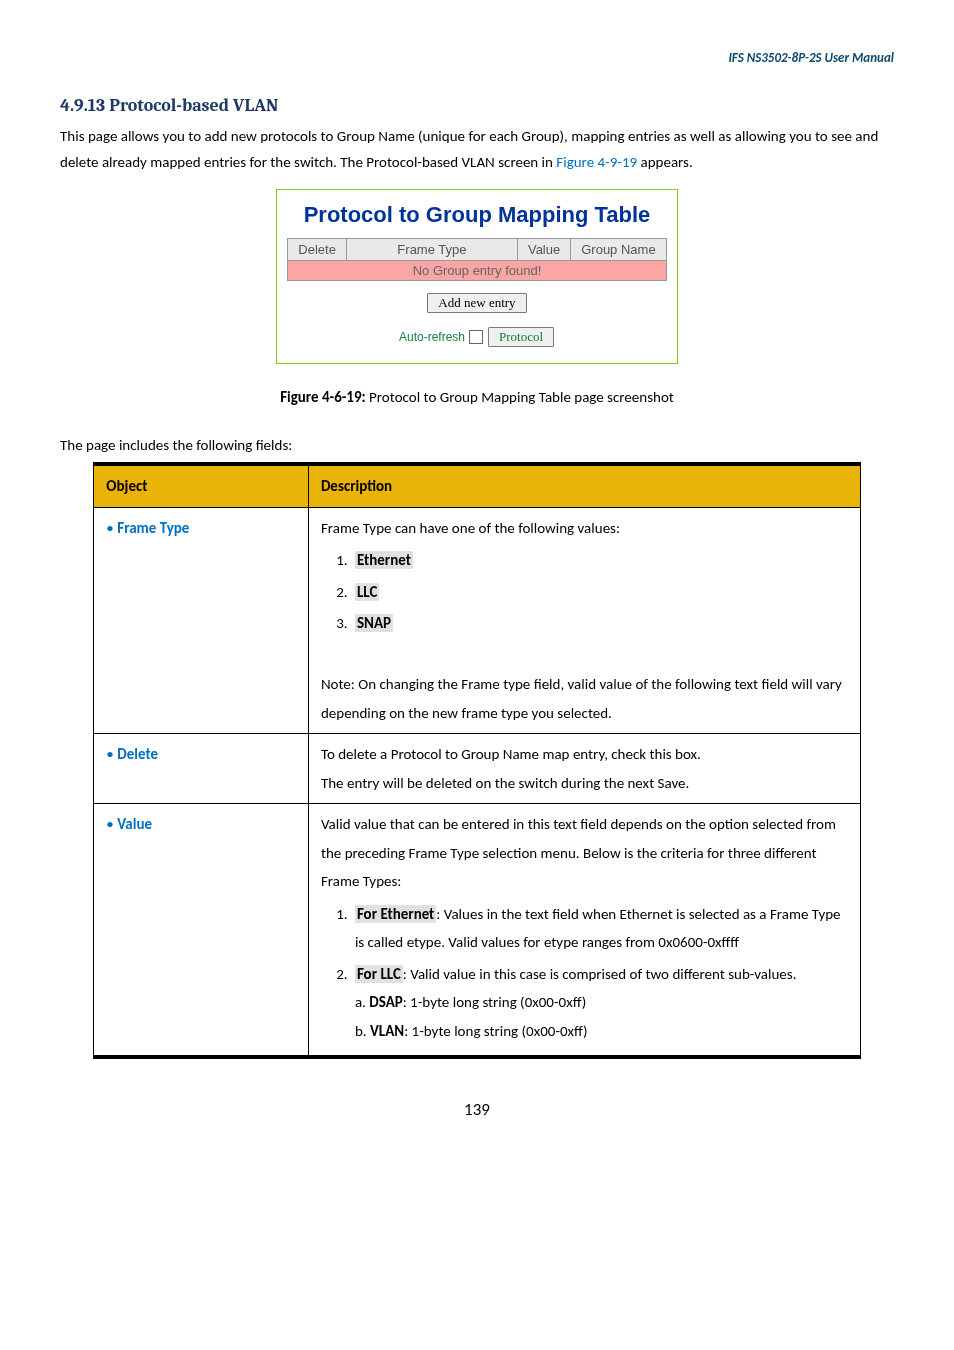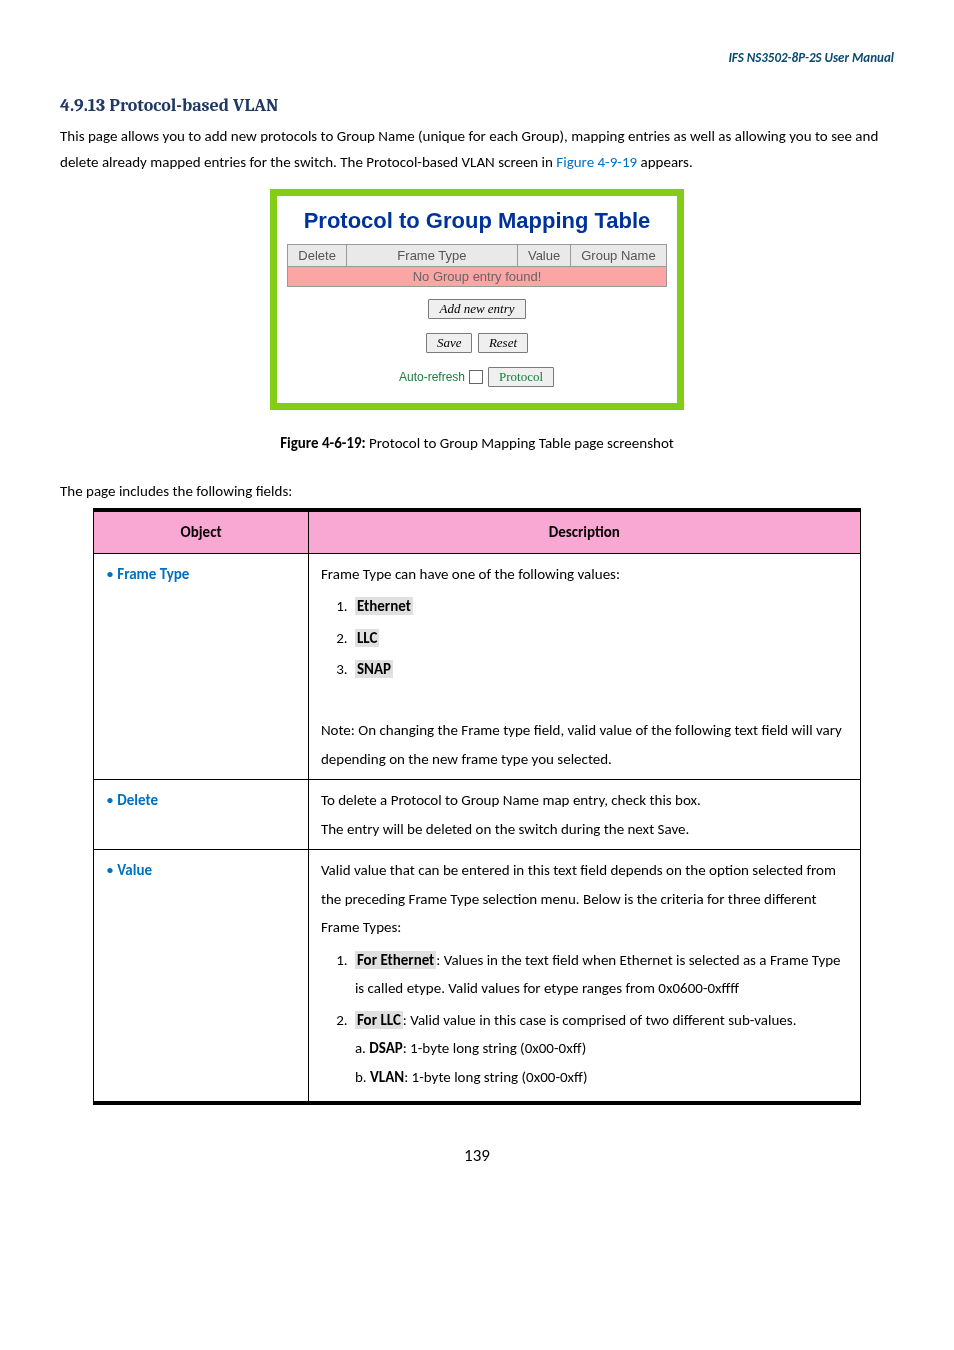--- a/index.html
+++ b/index.html
@@ -28,21 +28,21 @@
     margin: 0 0 8px 0;
   }
   p.body {
     line-height: 1.7;
     margin: 0 0 6px 0;
   }
   .fig-ref {
     color: #0070c0;
   }
   .figure-box {
-    border: 7px solid #84cc16;
+    border: 1px solid #84cc16;
     width: 400px;
     margin: 14px auto 24px auto;
     padding: 12px 0 14px 0;
     text-align: center;
   }
   .figure-title {
     font-family: Arial, sans-serif;
     font-size: 22px;
     font-weight: bold;
     color: #003399;
@@ -73,21 +73,21 @@
   .btn {
     font-family: "Times New Roman", serif;
     display: inline-block;
     border: 1px solid #7a7a7a;
     background: #efefef;
     padding: 1px 10px;
     font-size: 13px;
     margin: 2px 1px;
     border-radius: 1px;
   }
-  .btn-row { margin-top: 10px; font-style: italic; }
+  .btn-row { margin-top: 10px; }
   .auto-ref-row {
     margin-top: 10px;
     display: flex;
     justify-content: center;
     align-items: center;
     gap: 4px;
     font-family: Verdana, Arial, sans-serif;
     font-size: 12px;
     color: #15803d;
   }
@@ -110,24 +110,24 @@
     margin: 0 auto 40px auto;
   }
   table.obj-table th, table.obj-table td {
     border-left: 1px solid #000;
     border-right: 1px solid #000;
     padding: 6px 12px;
     vertical-align: top;
     line-height: 1.9;
   }
   table.obj-table thead th {
-    background: #f9a8d4;
+    background: #eab308;
     border-top: 4px solid #000;
     border-bottom: 1px solid #000;
-    text-align: center;
+    text-align: left;
     font-weight: bold;
   }
   table.obj-table tbody td {
     border-bottom: 1px solid #000;
   }
   table.obj-table tbody tr:last-child td {
     border-bottom: 4px solid #000;
   }
   .obj-col { width: 28%; }
   .bullet-label {
@@ -171,24 +171,20 @@
       <th>Value</th>
       <th>Group Name</th>
     </tr>
     <tr>
       <td colspan="4">No Group entry found!</td>
     </tr>
   </tbody>
     </table>
   <div class="btn-row">
     <span class="btn">Add new entry</span>
-  </div>
-  <div class="btn-row">
-    <span class="btn">Save</span>
-    <span class="btn">Reset</span>
   </div>
   <div class="auto-ref-row">
     <span>Auto-refresh</span>
     <span class="checkbox"></span>
     <span class="btn">Protocol</span>
   </div>
 </div>
 
 <p class="caption">
   <b>Figure 4-6-19:</b><span> Protocol to Group Mapping Table page screenshot</span>

